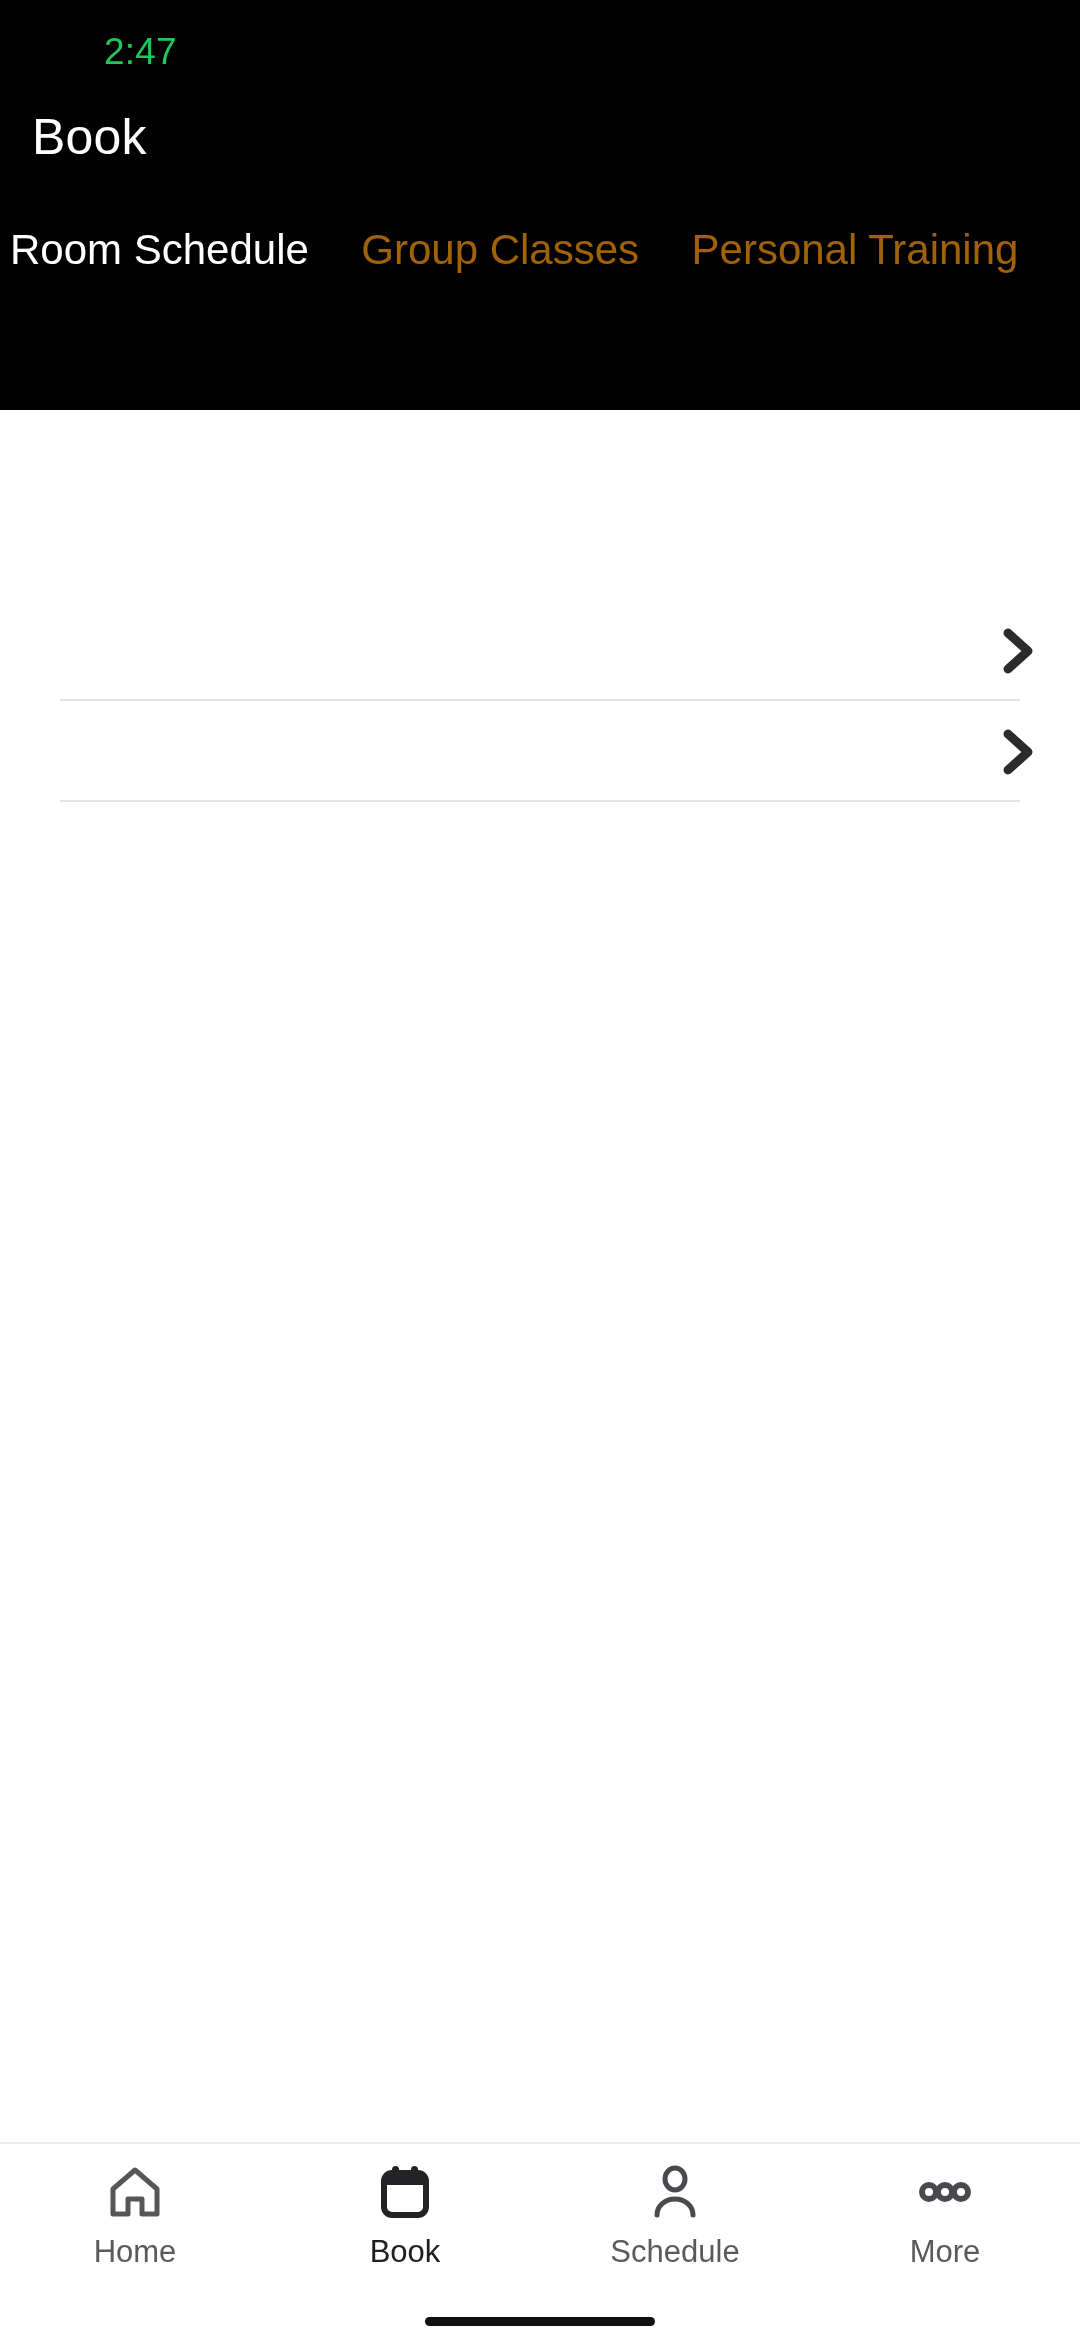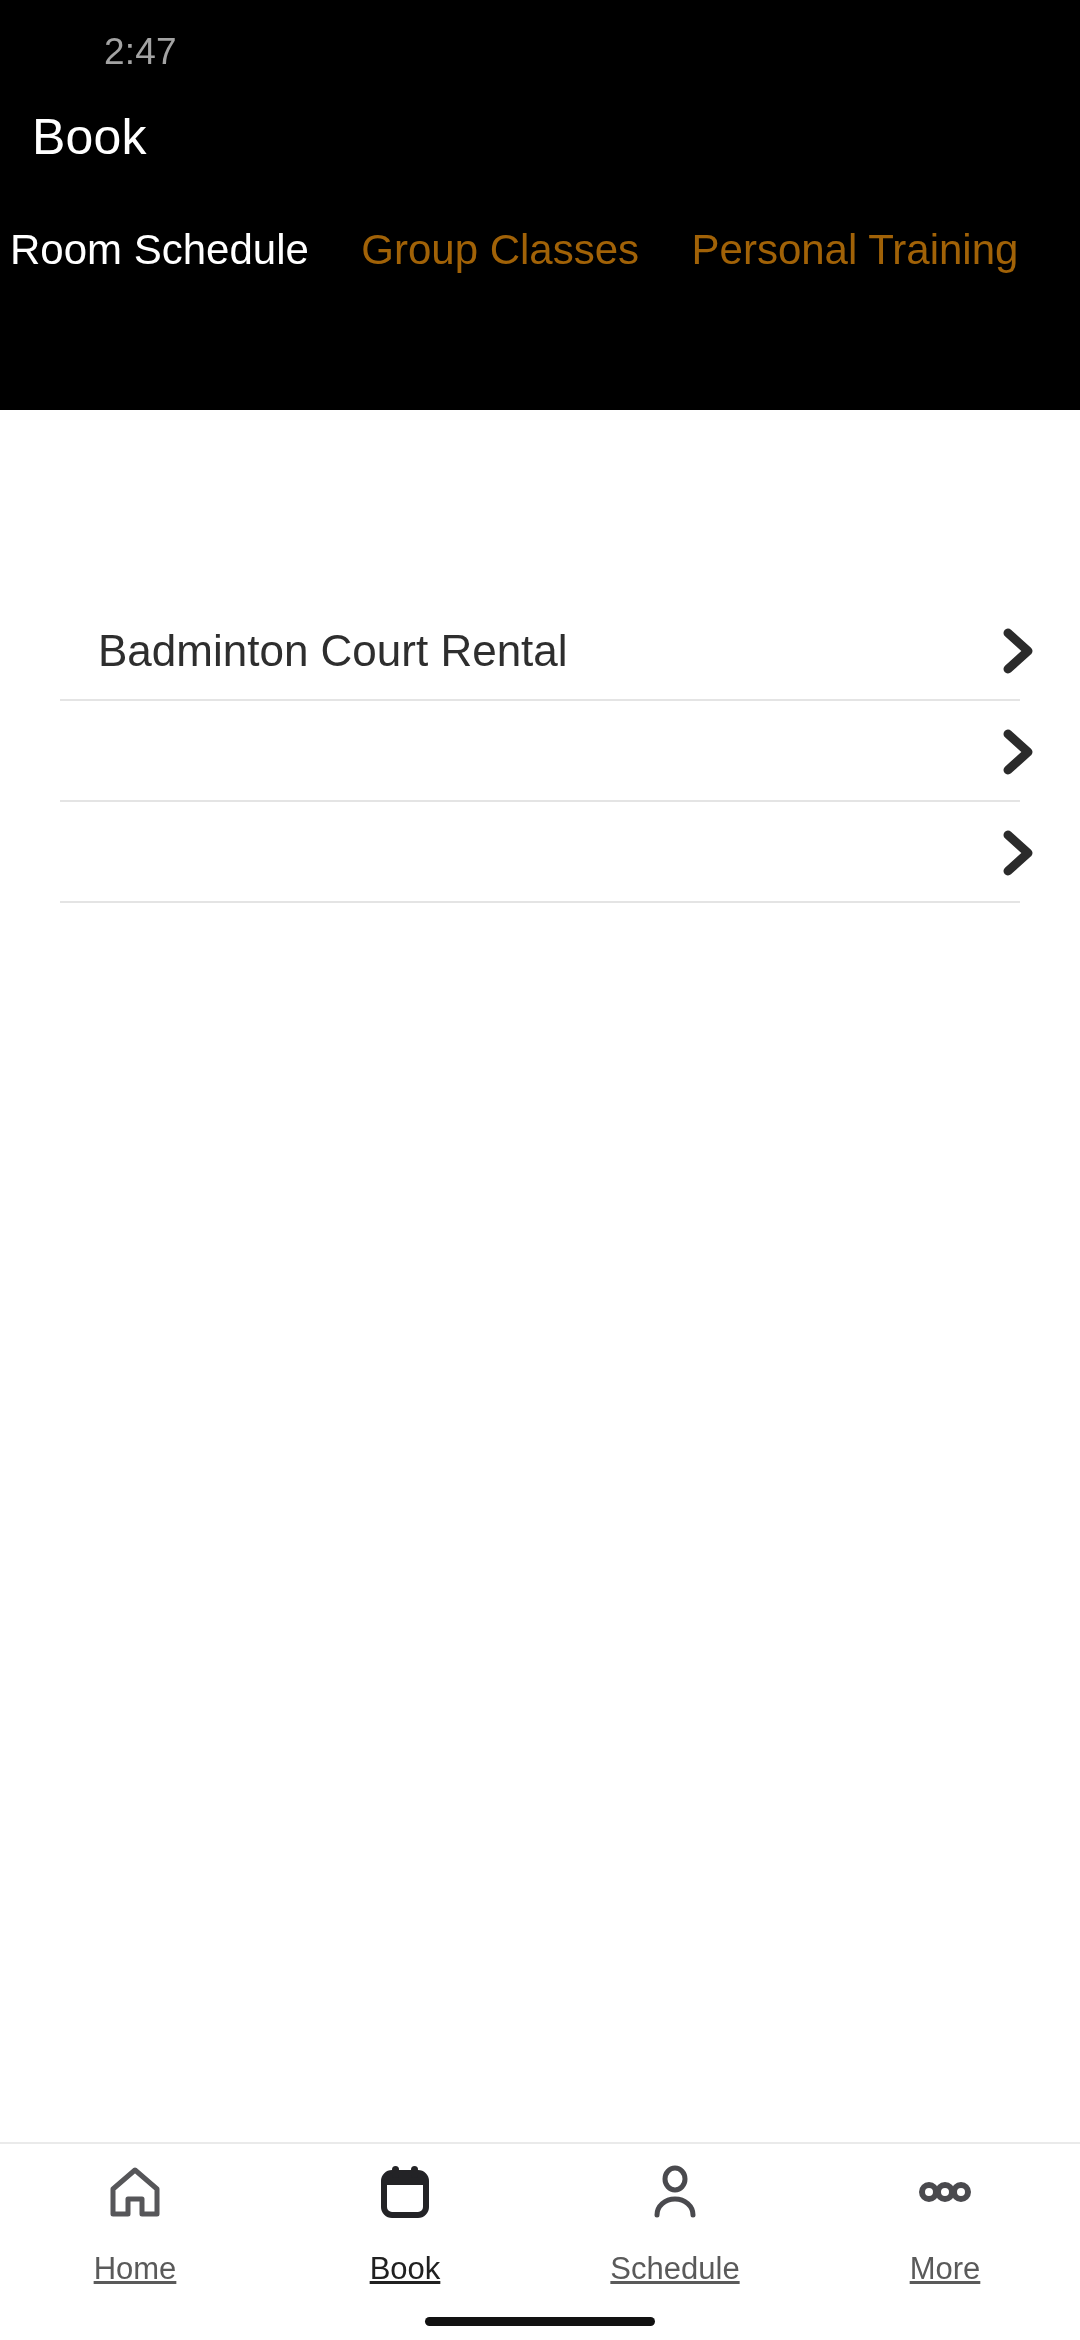--- a/index.html
+++ b/index.html
@@ -15,21 +15,21 @@
   
   .header {
     position:absolute; left:0; top:0; width:1080px; height:410px;
     background:#000000;
   }
   .statusbar {
     position:absolute; left:0; top:0; width:1080px; height:100px;
   }
   .status-time {
     position:absolute; left:104px; top:32px;
-    font-size:37px; color:#a3a3a3; letter-spacing:0.2px;
+    font-size:37px; color:#22c55e; letter-spacing:0.2px;
     line-height:40px;
   }
   .app-title {
     position:absolute; left:32px; top:108px;
     font-size:50px; color:#ffffff; font-weight:400;
     line-height:58px; letter-spacing:0.2px;
   }
   .tabbar {
     position:absolute; left:0; top:200px; width:1080px; height:100px;
     white-space:nowrap; overflow:hidden;
@@ -84,22 +84,22 @@
     flex:1 1 0; display:flex; flex-direction:column;
     align-items:center; justify-content:flex-start;
     padding-top:16px;
   }
   .nav-icon {
     width:64px; height:64px;
     display:flex; align-items:center; justify-content:center;
   }
   .nav-icon svg { display:block; }
   .nav-label {
-    margin-top:27px;
-    font-size:31px; color:#5a5a5a; line-height:36px;text-decoration:underline;
+    margin-top:10px;
+    font-size:31px; color:#5a5a5a; line-height:36px;
   }
   .nav-item.active .nav-label { color:#202020; }
 
   .home-indicator {
     position:absolute; left:50%; transform:translateX(-50%);
     bottom:14px; width:230px; height:9px;
     background:#111111; border-radius:6px;
   }
 </style>
 </head>
@@ -119,29 +119,20 @@
       <div class="tab active">Room Schedule</div>
       <div class="tab">Group Classes</div>
       <div class="tab">Personal Training</div>
     </div>
   </div>
 
   <div class="content">
 
     <div class="list">
 
-      <div class="list-row">
-        <div class="row-label">Badminton Court Rental</div>
-        <div class="row-chevron">
-          <svg width="40" height="46" viewBox="0 0 40 46" aria-hidden="true">
-            <path d="M10 5 L30 23 L10 41" fill="none" stroke="#2b2b2b" stroke-width="9" stroke-linecap="round" stroke-linejoin="round"></path>
-          </svg>
-        </div>
-        <div class="row-divider"></div>
-      </div>
 
       <div class="list-row">
         <div class="row-chevron">
           <svg width="40" height="46" viewBox="0 0 40 46" aria-hidden="true">
             <path d="M10 5 L30 23 L10 41" fill="none" stroke="#2b2b2b" stroke-width="9" stroke-linecap="round" stroke-linejoin="round"></path>
           </svg>
         </div>
         <div class="row-divider"></div>
       </div>
 

